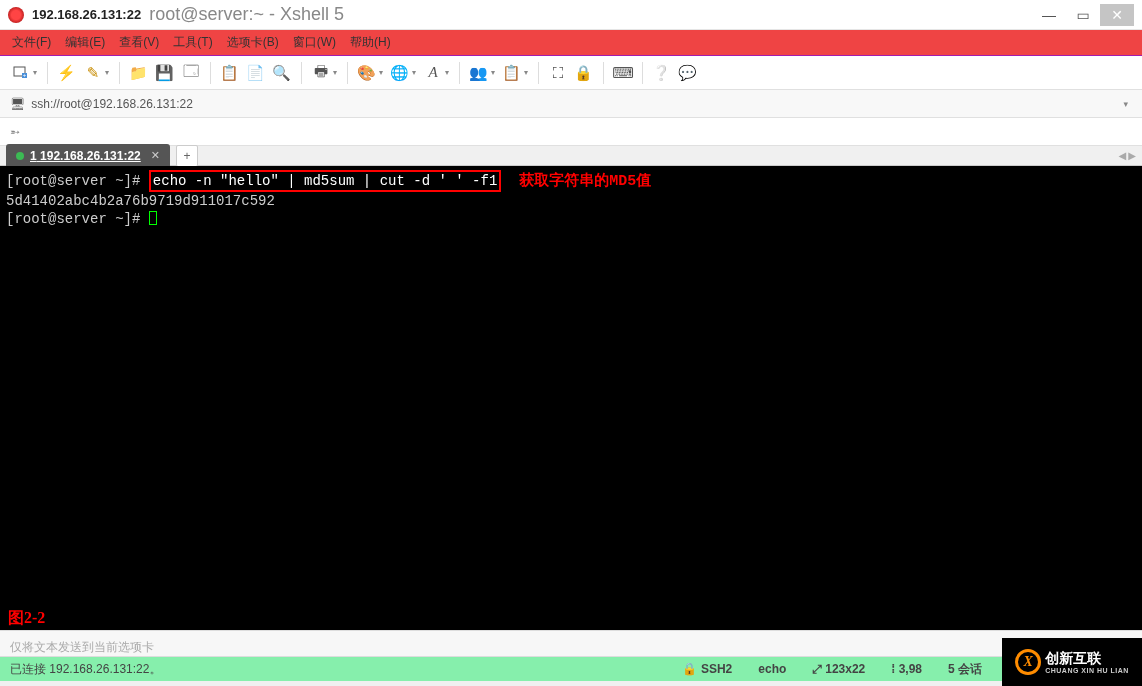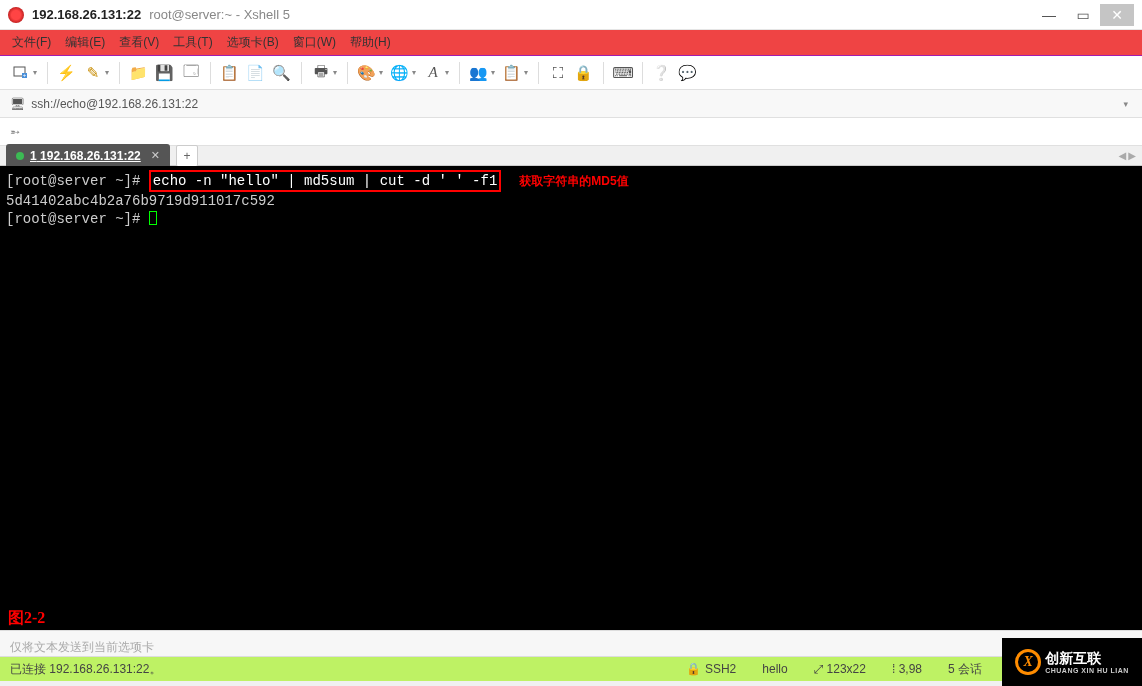--- a/index.html
+++ b/index.html
@@ -1,21 +1,21 @@
 <!DOCTYPE html>
 <html><head>
 <meta charset="utf-8">
 <style>
 * { margin: 0; padding: 0; box-sizing: border-box; }
 body { font-family: "Microsoft YaHei", Tahoma, sans-serif; font-size: 12px; background: #f0f0f0; width: 1142px; height: 686px; overflow: hidden; position: relative; }
 
 .titlebar { height: 30px; background: #fff; display: flex; align-items: center; padding: 0 8px; border-bottom: 1px solid #e5e5e5; }
 .titlebar .app-icon { width: 16px; height: 16px; background: radial-gradient(circle, #ff4444 40%, #880000 100%); border-radius: 50%; margin-right: 8px; }
 .titlebar .title-bold { font-weight: bold; font-size: 13px; color: #222; }
-.titlebar .title-rest { color: #888; font-size: 13px; margin-left: 8px; }
+.titlebar .title-rest { color: #888; font-size: 18px; margin-left: 8px; }
 .titlebar .win-controls { margin-left: auto; display: flex; }
 .titlebar .win-btn { width: 34px; height: 22px; display: flex; align-items: center; justify-content: center; color: #555; font-size: 14px; }
 .titlebar .win-btn.close { background: #c5c5c5; color: #fff; }
 
 .menubar { height: 26px; background: #ef4444; display: flex; align-items: center; padding: 0 12px; gap: 14px; border-bottom: 1px solid #a21caf; color: #333; }
 .menubar span { cursor: default; }
 
 .toolbar { height: 34px; background: #fff; display: flex; align-items: center; padding: 0 10px; gap: 4px; border-bottom: 1px solid #e0e0e0; }
 .toolbar .tb-btn { width: 22px; height: 22px; display: flex; align-items: center; justify-content: center; color: #555; font-size: 15px; position: relative; }
 .toolbar .tb-sep { width: 1px; height: 22px; background: #ddd; margin: 0 4px; }
@@ -30,28 +30,28 @@
 .tabbar { height: 20px; background: #f0f0f0; display: flex; align-items: center; padding: 8px 6px; border-bottom: 1px solid #ccc; position: relative; }
 .tab { height: 24px; background: #555; color: #fff; display: flex; align-items: center; padding: 0 10px; border-radius: 3px 3px 0 0; gap: 6px; font-size: 12px; }
 .tab .dot { width: 8px; height: 8px; background: #3cba54; border-radius: 50%; }
 .tab .label { font-weight: bold; text-decoration: underline; }
 .tab .x { font-size: 11px; color: #ccc; margin-left: 4px; }
 .new-tab { width: 22px; height: 22px; background: #fff; border: 1px solid #ccc; display: flex; align-items: center; justify-content: center; margin-left: 6px; color: #666; border-radius: 2px; }
 .tabbar .nav-arrows { margin-left: auto; display: flex; gap: 2px; color: #aaa; font-size: 10px; }
 
 .terminal { background: #000; color: #ccc; font-family: "Consolas", "Courier New", monospace; font-size: 14px; padding: 4px 6px; height: 464px; position: relative; line-height: 18px; white-space: pre; }
 .terminal .prompt-box { display: inline-block; border: 2px solid #ff0000; padding: 0 2px; color: #fff; }
-.terminal .anno { color: #ff0000; font-family: Liberation Sans, sans-serif; font-weight: bold; margin-left: 18px; font-size: 12px; }
+.terminal .anno { color: #ff0000; font-family: Liberation Mono, monospace; font-weight: bold; margin-left: 18px; font-size: 15px; }
 .terminal .cursor { display: inline-block; width: 8px; height: 14px; border: 1px solid #0f0; vertical-align: -2px; }
 .terminal .fig-label { position: absolute; bottom: 3px; left: 8px; color: #ff0000; font-weight: bold; font-family: "Microsoft YaHei"; font-size: 16px; }
 
 .sendbar { height: 26px; background: #f7f7f7; border-top: 1px solid #ddd; display: flex; align-items: flex-end; padding: 0 10px; color: #aaa; }
 
-.statusbar { height: 22px; background: #bef264; border-top: 1px solid #ddd; display: flex; align-items: center; padding: 12px 10px; color: #444; font-size: 12px; gap: 20px; position: relative; }
-.statusbar .right { position: absolute; right: 160px; display: flex; gap: 26px; align-items: center; }
+.statusbar { height: 22px; background: #86efac; border-top: 1px solid #ddd; display: flex; align-items: center; padding: 12px 10px; color: #444; font-size: 12px; gap: 20px; position: relative; }
+.statusbar .right { position: absolute; right: 160px; display: flex; gap: 26px; align-items: center; font-weight: bold; }
 
 .watermark { position: absolute; right: 0; bottom: 0; width: 140px; height: 48px; background: #000; display: flex; align-items: center; justify-content: center; color: #fff; font-weight: bold; font-size: 14px; gap: 4px; }
 .watermark .ring { width: 26px; height: 26px; border: 3px solid #ff8c00; border-radius: 50%; display: flex; align-items: center; justify-content: center; font-family: serif; font-style: italic; color: #ff8c00; font-size: 14px; }
 .watermark .txt {display:flex;flex-direction:column;line-height:1;justify-content:center;}
 .watermark .sub{font-size:7px;color:#ccc;letter-spacing:0.5px;margin-top:2px;}
 
 .icon-svg{width:16px;height:16px;}
 </style>
 </head>
 <body>
@@ -118,21 +118,21 @@
   <div class="tb-btn">🔒</div>
   <div class="tb-sep"></div>
   <div class="tb-btn">⌨</div>
   <div class="tb-sep"></div>
   <div class="tb-btn">❔</div>
   <div class="tb-btn">💬</div>
 </div>
 
 <div class="addressbar">
   <span class="addr-icon">🖥</span>
-  <span>ssh://echo@192.168.26.131:22</span>
+  <span>ssh://root@192.168.26.131:22</span>
   <span class="addr-dd">▾</span>
 </div>
 
 <div class="hintbar">
   <span>➵</span>
 </div>
 
 <div class="tabbar">
   <div class="tab">
     <span class="dot"></span>
@@ -153,21 +153,21 @@
 </div>
 
 <div class="sendbar">
   <span>仅将文本发送到当前选项卡</span>
 </div>
 
 <div class="statusbar">
   <span>已连接  192.168.26.131:22。</span>
   <div class="right">
     <span>🔒 <span>SSH2</span></span>
-    <span>hello</span>
+    <span>echo</span>
     <span>⤢ <span>123x22</span></span>
     <span>⁞ <span>3,98</span></span>
     <span>5 会话</span>
   </div>
 </div>
 
 <div class="watermark">
   <div class="ring">X</div>
   <div class="txt">
     <span>创新互联</span>

